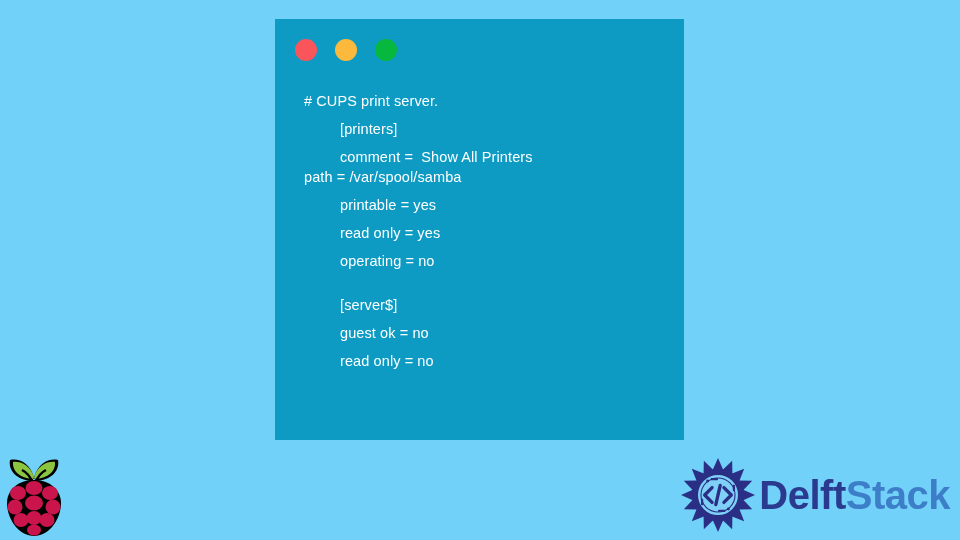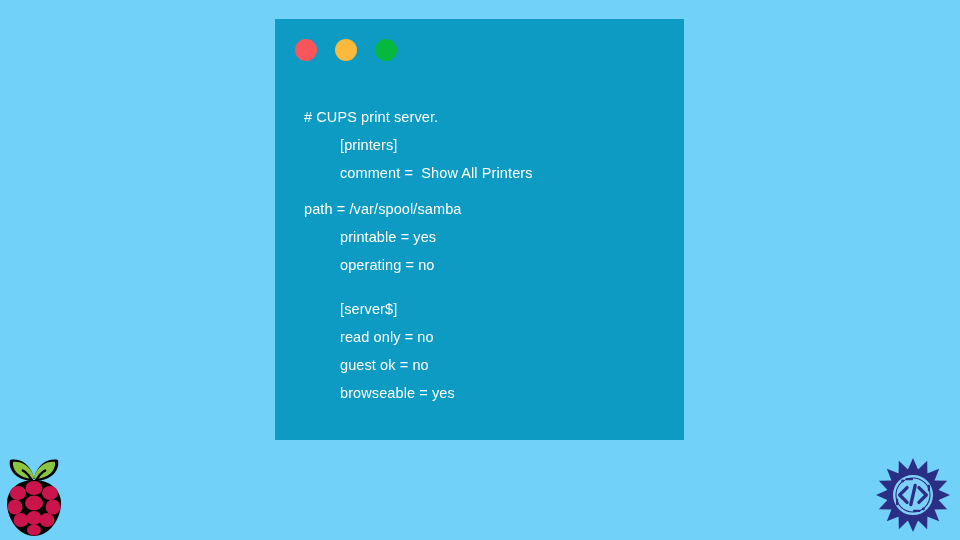--- a/index.html
+++ b/index.html
@@ -54,21 +54,21 @@
     top: 72px;
     right: 10px;
   }
   .code-line {
     color: #ffffff;
     font-size: 14.5px;
     line-height: 20px;
     white-space: pre;
     letter-spacing: 0.1px;
   }
-  .gap-sm { margin-top: 16px; }
+  .gap-sm { margin-top: 0px; }
   .gap-md { margin-top: 8px; margin-left: 36px; }
   .blank-line { height: 16px; }
 
   
   #raspberry-logo {
     position: absolute;
     left: 4px;
     bottom: 2px;
     width: 60px;
     height: 82px;
@@ -108,26 +108,26 @@
     <span class="dot amber"></span>
     <span class="dot green"></span>
   </div>
 
   <div id="code-body">
       <div class="code-line gap-sm"># CUPS print server.</div>
       <div class="code-line gap-md">[printers]</div>
       <div class="code-line gap-md">comment =  Show All Printers</div>
       <div class="code-line gap-sm">path = /var/spool/samba</div>
       <div class="code-line gap-md">printable = yes</div>
+      <div class="code-line gap-md">read only = yes</div>
       <div class="code-line gap-md">operating = no</div>
       <div class="blank-line"></div>
       <div class="code-line gap-md">[server$]</div>
+      <div class="code-line gap-md">guest ok = no</div>
       <div class="code-line gap-md">read only = no</div>
-      <div class="code-line gap-md">guest ok = no</div>
-      <div class="code-line gap-md">browseable = yes</div>
     </div>
 
 </div>
 
 <div id="raspberry-logo">
   <svg viewBox="0 0 60 82" width="60" height="82" aria-hidden="true">
 
     <g>
       <path d="M30 22 C26 6, 14 2, 6 4 C4 14, 12 24, 28 25 Z" fill="#000"></path>
       <path d="M30 22 C27 9, 16 5, 9 6 C8 14, 15 22, 28 23 Z" fill="#8bc53f"></path>
@@ -199,13 +199,16 @@
       <circle cx="36" cy="31" r="2"></circle>
       <circle cx="64" cy="69" r="2"></circle>
     </g>
 
     <g stroke="#2a2f85" stroke-width="4.5" fill="none" stroke-linecap="round" stroke-linejoin="round">
       <polyline points="42,40 32,50 42,60"></polyline>
       <polyline points="58,40 68,50 58,60"></polyline>
       <line x1="53" y1="37" x2="47" y2="63"></line>
     </g>
   </svg>
+  <div id="delftstack-wordmark">
+    <span class="ds-delft">Delft</span><span class="ds-stack">Stack</span>
+  </div>
 </div>
 
 </body></html>

